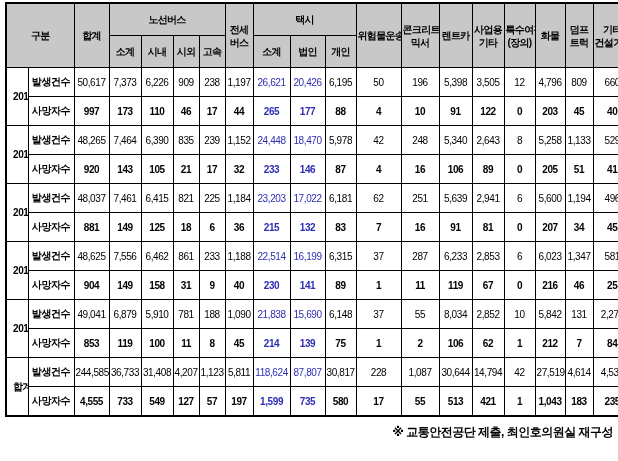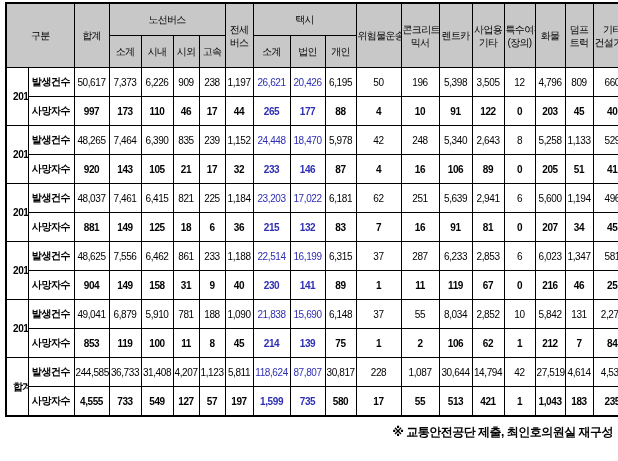--- a/index.html
+++ b/index.html
@@ -17,21 +17,21 @@
     border-collapse:collapse;table-layout:fixed;width:608px;
     border:2px solid var(--border,#000);
   }
   .stats th,.stats td{
     border:1px solid var(--border,#000);
     text-align:center;vertical-align:middle;
     padding:0 1px;overflow:hidden;
   }
   .stats thead th{
     background:var(--header-bg,#c8c8c8);
-    font-size:10px;font-weight:normal;line-height:1.3;
+    font-size:10px;font-weight:bold;line-height:1.3;
     letter-spacing:-0.7px;white-space:pre;height:31px;
   }
   .stats tbody td{
     font-size:10px;letter-spacing:-0.4px;white-space:nowrap;height:28px;
   }
   td.year{font-weight:bold;letter-spacing:-0.5px;padding:6px;text-align:center;}
   td.rowlabel{font-weight:bold;letter-spacing:-0.8px;margin-left:28px;}
   tr.death-row td.val{font-weight:bold;}
   td.taxi{color:var(--taxi-color,#2e2eb4);}
   .footer{

